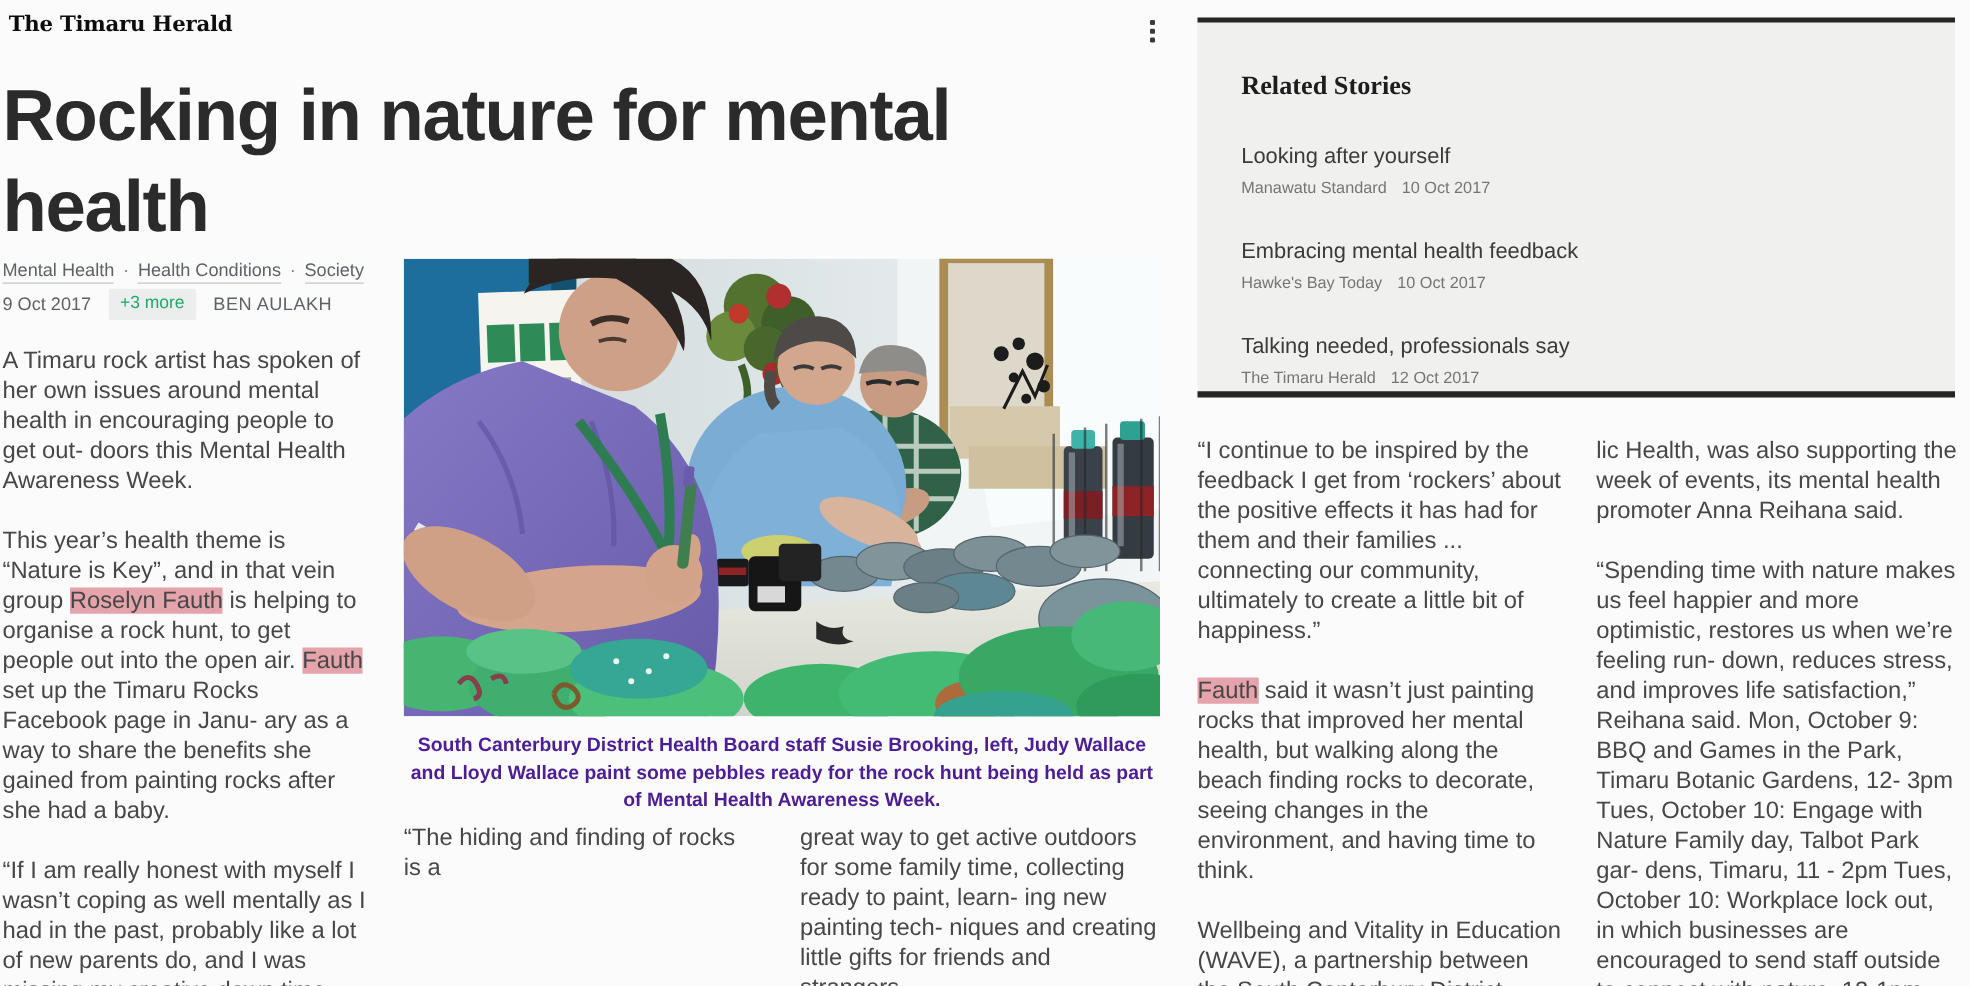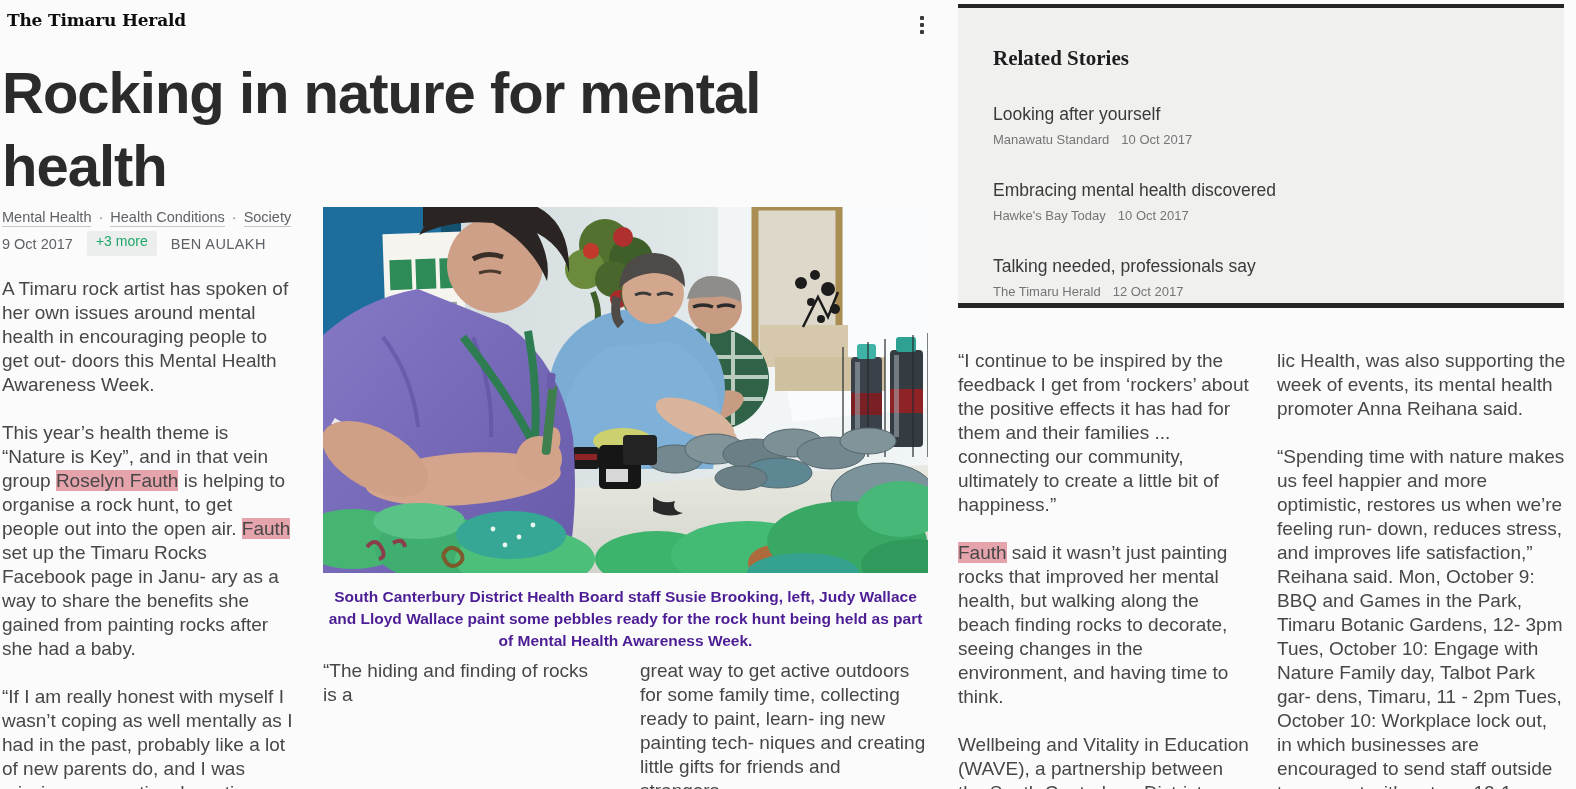--- a/index.html
+++ b/index.html
@@ -59,21 +59,21 @@
   
   .photo { position:absolute; left:323px; top:207px; width:605px; height:366px; }
   .photo svg { display:block; width:605px; height:366px; }
   .caption {
     position:absolute; left:323px; top:586px; width:605px;
     text-align:center; font-weight:700; font-size:15.5px; line-height:22px; color:#4c1d95;
   }
 
   
   .related {
-    position:absolute; left:958px; top:4px; width:606px;
+    position:absolute; left:958px; top:14px; width:606px;
     background:var(--panel-bg);
     border-top:4px solid var(--panel-border);
     border-bottom:5px solid var(--panel-border);
     height:304px; padding:38px 35px 0 35px;
   }
   .related h2 {
     font-family:"Liberation Serif", serif; font-size:21px; font-weight:700;
     color:#1d1d1d; margin-bottom:24px;
   }
   .rel-item { margin-bottom:23px; cursor:pointer; }
@@ -293,21 +293,21 @@
     </div>
 
   <aside class="related">
     <h2>Related Stories</h2>
     <div id="relatedList">
         <div class="rel-item">
           <div class="rel-title">Looking after yourself</div>
           <div class="rel-meta"><span>Manawatu Standard</span><span class="rel-date">10 Oct 2017</span></div>
         </div>
         <div class="rel-item">
-          <div class="rel-title">Embracing mental health discovered</div>
+          <div class="rel-title">Embracing mental health feedback</div>
           <div class="rel-meta"><span>Hawke's Bay Today</span><span class="rel-date">10 Oct 2017</span></div>
         </div>
         <div class="rel-item">
           <div class="rel-title">Talking needed, professionals say</div>
           <div class="rel-meta"><span>The Timaru Herald</span><span class="rel-date">12 Oct 2017</span></div>
         </div>
       </div>
   </aside>
 
 </div>

